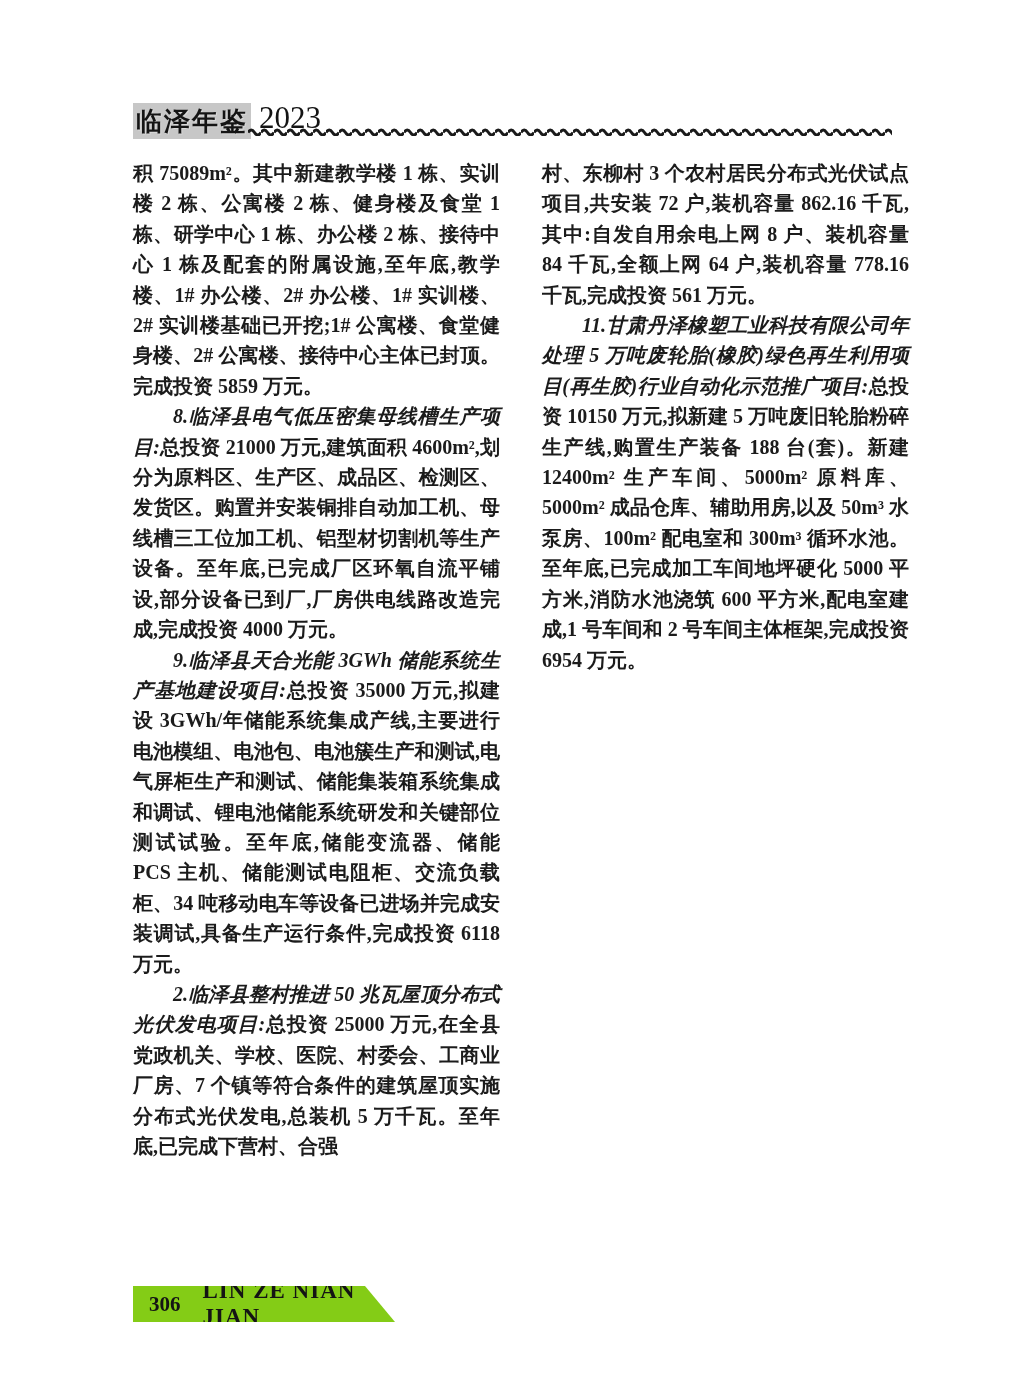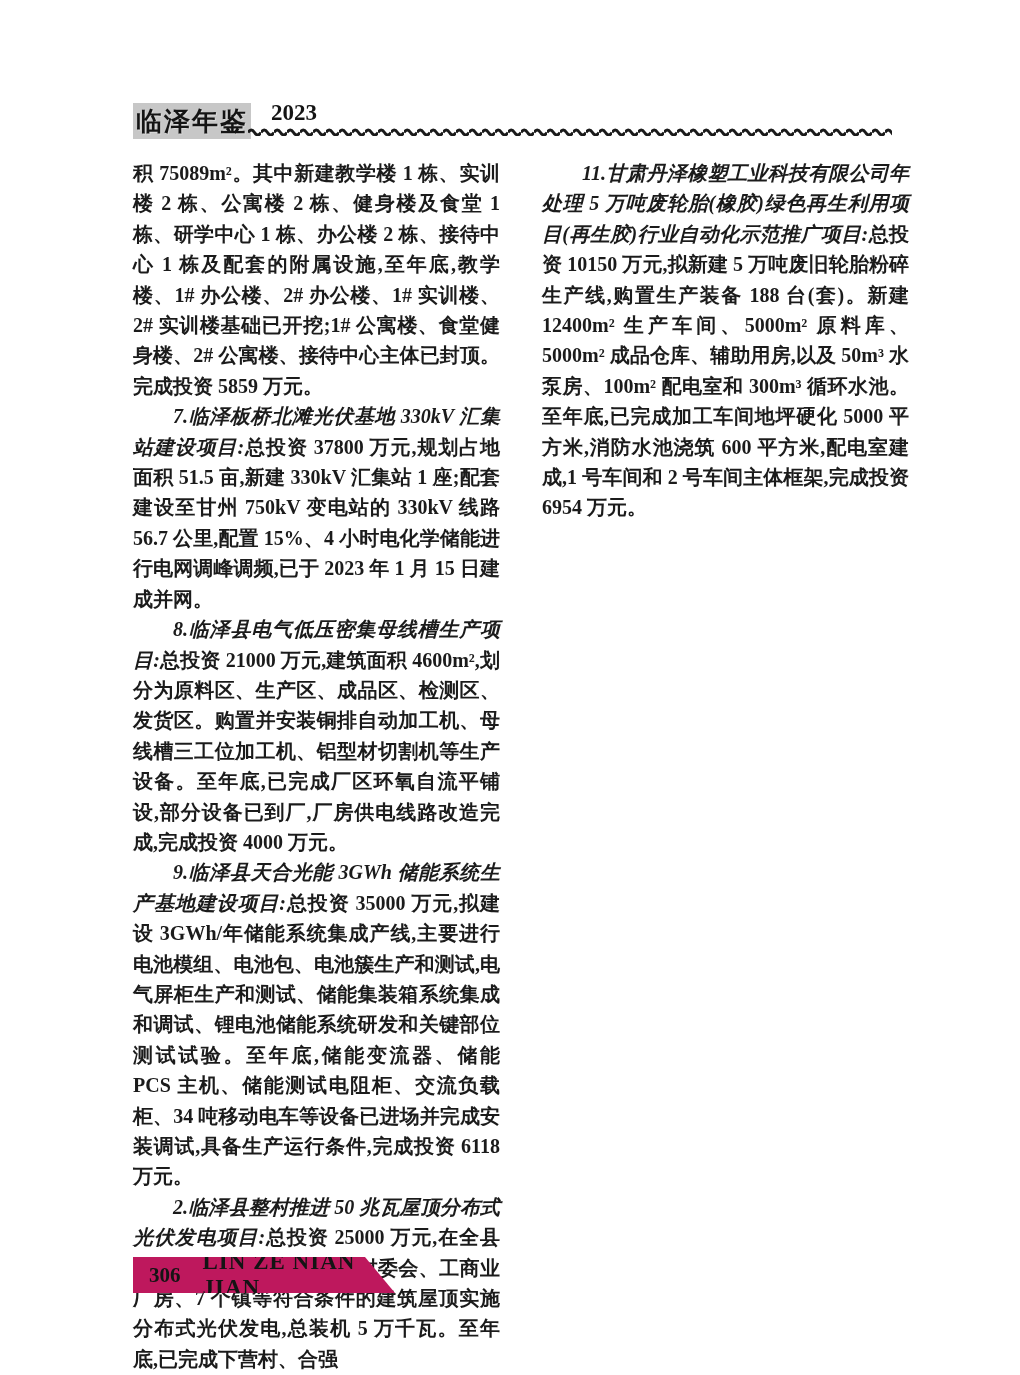--- a/index.html
+++ b/index.html
@@ -24,23 +24,23 @@
   }
   .logo-text {
     font-size: 26px;
     font-weight: 900;
     letter-spacing: 2px;
     color: #141414;
     text-shadow: 1px 1px 0 #ffffff55;
   }
   .year {
     position: absolute;
-    left: 271px; top: 100px;
-    font-size: 23px;
-    font-weight: 700;
+    left: 259px; top: 100px;
+    font-size: 31px;
+    font-weight: 400;
     color: #141414;
   }
   .zigzag {
     position: absolute;
     left: 248px; top: 126px;
   }
 
   
   .columns {
     position: absolute;
@@ -58,23 +58,23 @@
     text-align: justify;
     text-justify: inter-character;
     color: #1b1b1b;
   }
   .para.indent { text-indent: 2em; }
   .head { font-style: italic; }
 
   
   .footer-banner {
     position: absolute;
-    left: 133px; top: 1257px;
+    left: 133px; top: 1286px;
     width: 262px; height: 36px;
-    background: #be185d;
+    background: #84cc16;
     clip-path: polygon(0 0, calc(100% - 30px) 0, 100% 100%, 0 100%);
     display: flex; align-items: center;
     padding-left: 16px;
     box-sizing: border-box;
   }
   .page-num {
     font-size: 21px;
     font-weight: 700;
     color: #141414;
   }
@@ -100,26 +100,26 @@
       <pattern id="wavepat" width="13" height="10" patternUnits="userSpaceOnUse">
         <path d="M0,6.5 Q3.25,1.5 6.5,6.5 Q9.75,11.5 13,6.5" fill="none" stroke="#1a1a1a" stroke-width="3"></path>
       </pattern>
     </defs>
     <rect width="644" height="10" fill="url(#wavepat)"></rect>
   </svg>
 
   <div class="columns">
     <div class="col">
       <p class="para"><span>积 75089m²。其中新建教学楼 1 栋、实训楼 2 栋、公寓楼 2 栋、健身楼及食堂 1 栋、研学中心 1 栋、办公楼 2 栋、接待中心 1 栋及配套的附属设施,至年底,教学楼、1# 办公楼、2# 办公楼、1# 实训楼、2# 实训楼基础已开挖;1# 公寓楼、食堂健身楼、2# 公寓楼、接待中心主体已封顶。完成投资 5859 万元。</span></p>
-      <p class="para indent"><span class="head">7.临泽板桥北滩光伏基地 330kV 汇集站建设项目:</span><span>总投资 37800 万元,规划占地面积 51.5 亩,新建 330kV 汇集站 1 座;配套建设至甘州 750kV 变电站的 330kV 线路 56.7 公里,配置 15%、4 小时电化学储能进行电网调峰调频,已于 2023 年 1 月 15 日建成并网。</span></p>
       <p class="para indent"><span class="head">8.临泽县电气低压密集母线槽生产项目:</span><span>总投资 21000 万元,建筑面积 4600m²,划分为原料区、生产区、成品区、检测区、发货区。购置并安装铜排自动加工机、母线槽三工位加工机、铝型材切割机等生产设备。至年底,已完成厂区环氧自流平铺设,部分设备已到厂,厂房供电线路改造完成,完成投资 4000 万元。</span></p>
       <p class="para indent"><span class="head">9.临泽县天合光能 3GWh 储能系统生产基地建设项目:</span><span>总投资 35000 万元,拟建设 3GWh/年储能系统集成产线,主要进行电池模组、电池包、电池簇生产和测试,电气屏柜生产和测试、储能集装箱系统集成和调试、锂电池储能系统研发和关键部位测试试验。至年底,储能变流器、储能 PCS 主机、储能测试电阻柜、交流负载柜、34 吨移动电车等设备已进场并完成安装调试,具备生产运行条件,完成投资 6118 万元。</span></p>
       <p class="para indent"><span class="head">2.临泽县整村推进 50 兆瓦屋顶分布式光伏发电项目:</span><span>总投资 25000 万元,在全县党政机关、学校、医院、村委会、工商业厂房、7 个镇等符合条件的建筑屋顶实施分布式光伏发电,总装机 5 万千瓦。至年底,已完成下营村、合强</span></p>
     </div>
     <div class="col">
+      <p class="para"><span>村、东柳村 3 个农村居民分布式光伏试点项目,共安装 72 户,装机容量 862.16 千瓦,其中:自发自用余电上网 8 户、装机容量 84 千瓦,全额上网 64 户,装机容量 778.16 千瓦,完成投资 561 万元。</span></p>
       <p class="para indent"><span class="head">11.甘肃丹泽橡塑工业科技有限公司年处理 5 万吨废轮胎(橡胶)绿色再生利用项目(再生胶)行业自动化示范推广项目:</span><span>总投资 10150 万元,拟新建 5 万吨废旧轮胎粉碎生产线,购置生产装备 188 台(套)。新建 12400m² 生产车间、5000m² 原料库、5000m² 成品仓库、辅助用房,以及 50m³ 水泵房、100m² 配电室和 300m³ 循环水池。至年底,已完成加工车间地坪硬化 5000 平方米,消防水池浇筑 600 平方米,配电室建成,1 号车间和 2 号车间主体框架,完成投资 6954 万元。</span></p>
     </div>
   </div>
 
   <div class="footer-banner">
     <span class="page-num">306</span>
     <span class="footer-title">LIN ZE NIAN JIAN</span>
   </div>
 
 </div>

